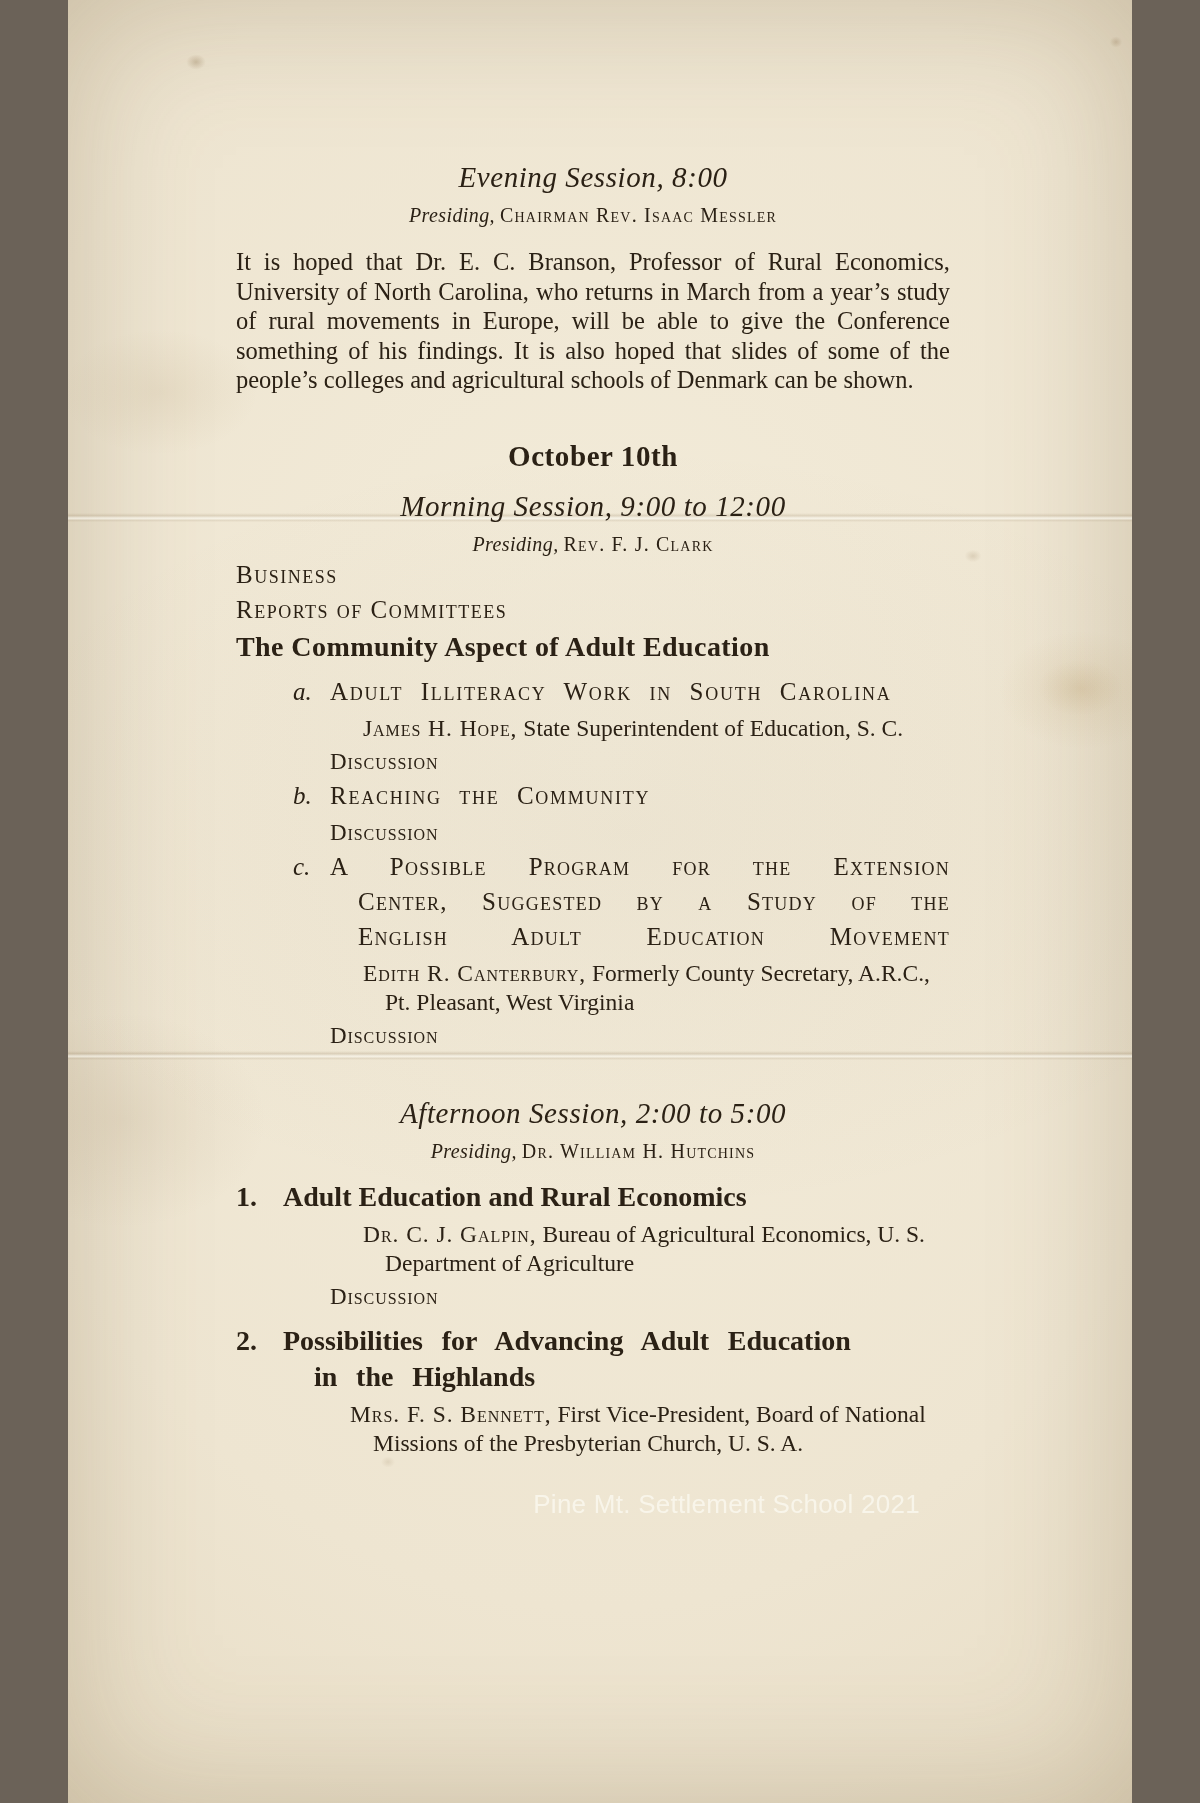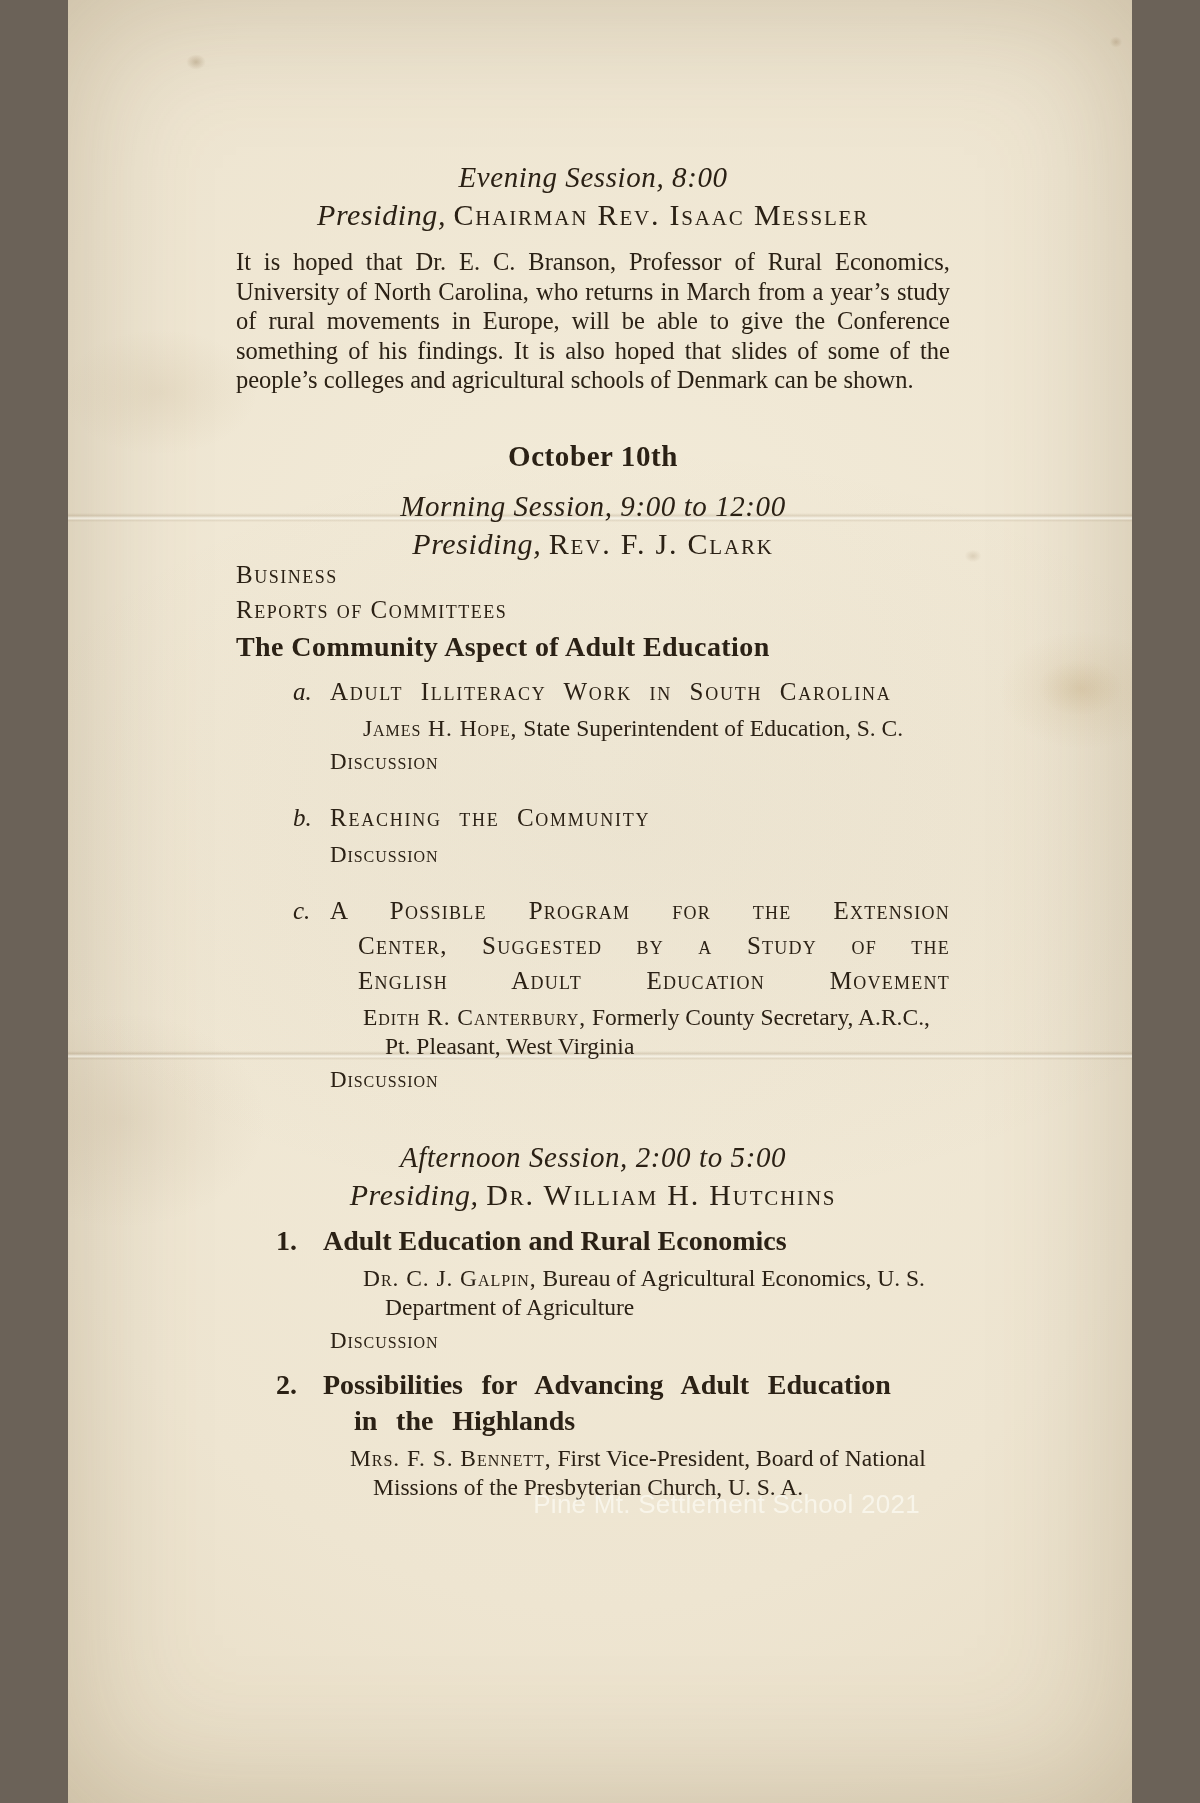--- a/index.html
+++ b/index.html
@@ -40,21 +40,21 @@
       rgba(255,255,250,0.5) 58%, rgba(125,100,65,0.12) 85%, transparent);
   }
 
   .content { position:absolute; left:168px; top:160px; width:714px; }
 
   .session-title {
     font-style:italic; font-size:29px; line-height:34px;
     text-align:center; letter-spacing:0.02em; margin:0;
   }
   .presiding {
-    font-size:30px; line-height:32px; text-align:center; margin:5px 0 0 0;
+    font-size:20px; line-height:32px; text-align:center; margin:5px 0 0 0;
   }
   .presiding .label { font-style:italic; letter-spacing:0.02em; }
   .presiding .pname { font-variant:small-caps; letter-spacing:0.06em; }
 
   .note {
     font-size:24.5px; line-height:29.5px; text-align:justify;
     margin:16px 0 0 0;
   }
 
   .date-heading {
@@ -81,21 +81,21 @@
     margin:10px 0 0 0;
   }
   .item .letter {
     font-style:italic; display:inline-block; width:37px; text-indent:0;
   }
   .item .ititle {
     font-variant:small-caps; letter-spacing:0.07em; word-spacing:0.38em;text-align:center;
   }
   .item.justified { text-align:justify; text-align-last:justify; }
   .item.justified .ititle { white-space:pre-line; letter-spacing:0.05em; word-spacing:0.1em; }
-  .item-gap { margin-top:24px; }
+  .item-gap { margin-top:2px; }
 
   .speaker {
     font-size:23.5px; line-height:28.5px;
     padding-left:149px; text-indent:-22px;
     margin:5px 0 0 0;
   }
   .speaker.sp-wide { padding-left:137px; text-indent:-23px; }
   .speaker .name { font-variant:small-caps; letter-spacing:0.04em; }
 
   .discussion {
@@ -104,21 +104,21 @@
   }
 
   .num-heading {
     font-weight:bold; font-size:28px; line-height:36px;
     padding-left:78px; text-indent:-78px;
     margin:0;
   }
   .num-heading .num { display:inline-block; width:47px; text-indent:0; }
   .num-heading .nh-title { white-space:pre-line; }
   .num-heading.wide .nh-title { word-spacing:0.42em; }
-  .nh-gap { margin-top:12px;margin-left:40px; }
+  .nh-gap { margin-top:12px; }
 
   .afternoon-gap { margin-top:46px; }
 
   .watermark {
     position:absolute; top:1489px; right:212px;
     font-family:"Liberation Sans", sans-serif;
     font-size:26px; color:rgba(255,255,250,0.6);
     letter-spacing:0.01em;
   }
 </style>

